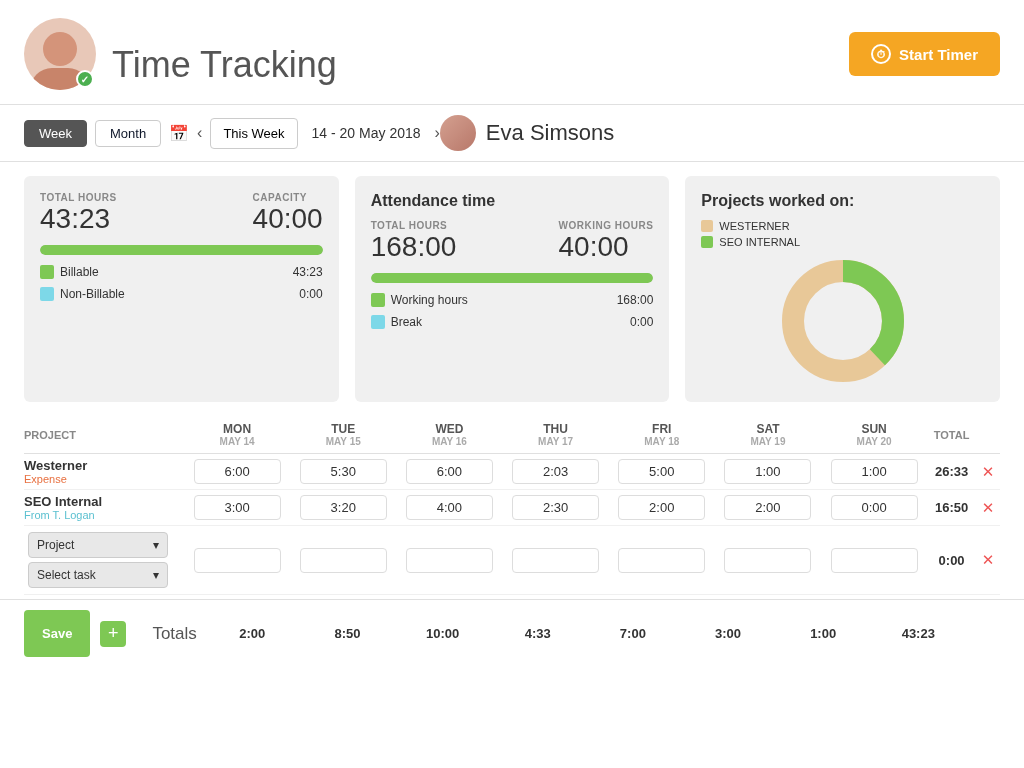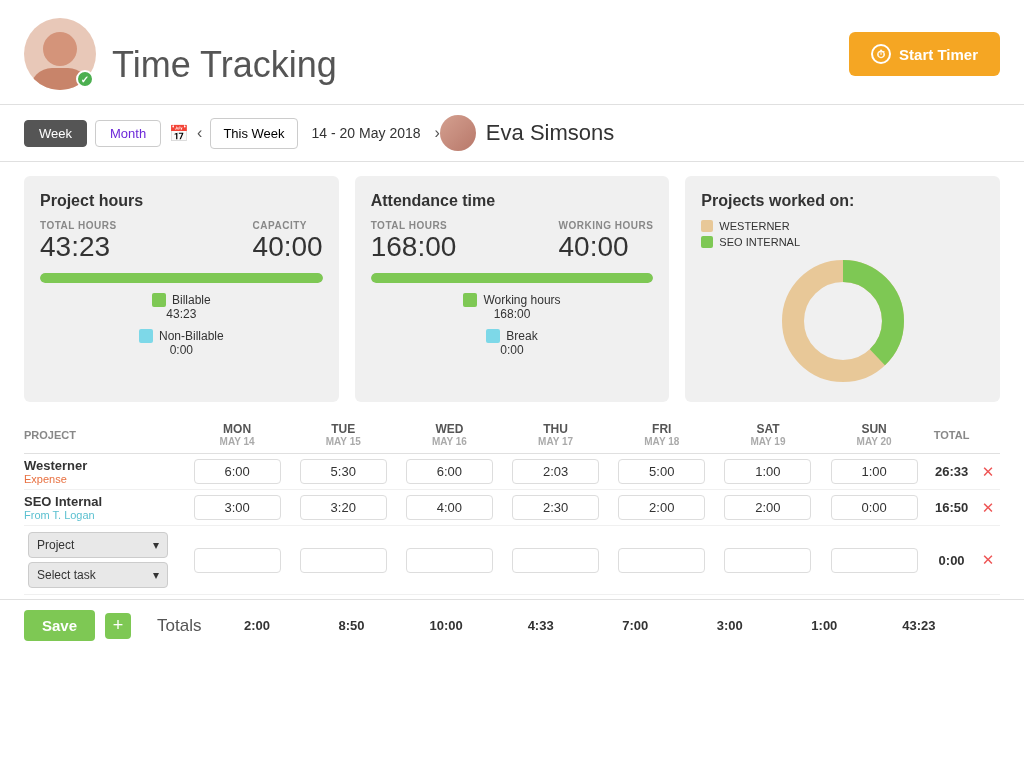--- a/index.html
+++ b/index.html
@@ -11,40 +11,40 @@
     .avatar-container { position: relative; width: 72px; height: 72px; }
     .avatar-check { position: absolute; bottom: 2px; right: 2px; width: 18px; height: 18px; background: #4caf50; border-radius: 50%; border: 2px solid #fff; display: flex; align-items: center; justify-content: center; }
     .avatar-check::after { content: '✓'; color: white; font-size: 10px; font-weight: bold; }
     .page-title { font-size: 36px; font-weight: 300; color: #555; margin-top: 22px; }
     .start-timer-btn { background: #f5a623; color: white; border: none; padding: 12px 22px; border-radius: 6px; font-size: 15px; font-weight: bold; cursor: pointer; display: flex; align-items: center; gap: 8px; }
     .timer-icon { width: 20px; height: 20px; border-radius: 50%; border: 2px solid white; display: inline-flex; align-items: center; justify-content: center; font-size: 11px; }
 
     
     .nav-bar { display: flex; align-items: center; padding: 10px 24px; border-bottom: 1px solid #e0e0e0; }
     .nav-left { display: flex; align-items: center; gap: 8px; }
-    .tab-btn { padding: 5px 14px; border-radius: 4px; border: 1px solid #ccc; font-size: 13px; cursor: pointer; background: #fff; color: #6d28d9; }
+    .tab-btn { padding: 5px 14px; border-radius: 4px; border: 1px solid #ccc; font-size: 13px; cursor: pointer; background: #fff; color: #0f172a; }
     .tab-btn.active { background: #555; color: #fff; border-color: #555; }
     .cal-icon { font-size: 16px; color: #888; cursor: pointer; }
     .nav-arrow { background: none; border: none; font-size: 16px; color: #555; cursor: pointer; }
     .this-week-btn { padding: 7px 12px; border: 1px solid #ccc; border-radius: 4px; background: #fff; font-size: 13px; cursor: pointer; }
     .date-range { font-size: 14px; color: #333; margin: 0 6px; }
     .nav-right { display: flex; align-items: center; gap: 10px; }
     .user-avatar-sm { width: 36px; height: 36px; border-radius: 50%; background: linear-gradient(135deg, #d4a090 0%, #b8786a 100%); }
     .user-name { font-size: 22px; font-weight: 300; color: #333; }
 
     
     .cards-row { display: flex; gap: 16px; padding: 14px 24px; }
     .card { background: #f0f0f0; border-radius: 6px; padding: 16px; flex: 1; }
     .card-title { font-size: 16px; font-weight: 600; color: #333; margin-bottom: 10px; }
     .card-stats { display: flex; justify-content: space-between; margin-bottom: 6px; }
     .stat-label { font-size: 10px; font-weight: bold; color: #888; text-transform: uppercase; letter-spacing: 0.5px; }
     .stat-value { font-size: 28px; font-weight: 300; color: #333; }
     .progress-bar-wrap { height: 10px; background: #ddd; border-radius: 5px; margin: 10px 0; overflow: hidden; }
     .progress-bar-fill { height: 100%; background: #7ec854; border-radius: 5px; }
-    .legend-row { display: flex; justify-content: space-between; align-items: center; margin-top: 8px; font-size: 12px; flex-direction: column; }
+    .legend-row { display: flex; justify-content: space-between; align-items: center; margin-top: 8px; font-size: 12px; }
     .legend-dot { width: 14px; height: 14px; border-radius: 2px; display: inline-block; margin-right: 6px; }
     .legend-item { display: flex; align-items: center; }
 
     
     .donut-card { flex: 1; }
     .donut-legends { font-size: 11px; margin-bottom: 8px; }
     .donut-legend-row { display: flex; align-items: center; margin-bottom: 4px; }
     .donut-swatch { width: 12px; height: 12px; border-radius: 2px; margin-right: 6px; }
     .donut-wrapper { display: flex; justify-content: center; }
     
@@ -63,21 +63,21 @@
     .col-sub { font-size: 10px; color: #aaa; display: block; }
     .col-main { font-size: 12px; font-weight: bold; color: #555; }
 
     
     .add-row td { padding: 6px 4px; }
     .project-select { padding: 5px 8px; border: 1px solid #ccc; border-radius: 4px; background: #e8e8e8; font-size: 12px; cursor: pointer; width: 140px; display: flex; align-items: center; justify-content: space-between; }
     .project-select-wrap { display: flex; flex-direction: column; gap: 4px; }
 
     
     .footer-row { display: flex; align-items: center; padding: 10px 24px; gap: 10px; border-top: 1px solid #e0e0e0; margin-top: 4px; }
-    .save-btn { background: #7ec854; color: white; border: none; padding: 7px 18px; border-radius: 4px; font-size: 15px; font-weight: bold; cursor: pointer; }
+    .save-btn { background: #7ec854; color: white; border: none; padding: 16px 18px; border-radius: 4px; font-size: 13px; font-weight: bold; cursor: pointer; }
     .add-btn { background: #7ec854; color: white; border: none; width: 26px; height: 26px; border-radius: 4px; font-size: 18px; cursor: pointer; display: flex; align-items: center; justify-content: center; }
     .totals-label { font-size: 17px; font-weight: normal; color: #555; margin-left: 16px; }
     .total-cell { font-size: 13px; font-weight: bold; color: #333; text-align: center; min-width: 75px; }
 
     
     .person-head { width: 72px; height: 72px; border-radius: 50%; overflow: hidden; background: #e8c8b8; display: flex; flex-direction: column; align-items: center; justify-content: flex-end; }
     .person-face { width: 34px; height: 34px; border-radius: 50%; background: #d4947a; margin-bottom: 2px; }
     .person-body { width: 60px; height: 22px; background: #c8846a; border-radius: 30px 30px 0 0; }
   </style>
 </head>
@@ -112,21 +112,20 @@
   </div>
   <div class="nav-right">
     <div class="user-avatar-sm"></div>
     <span class="user-name">Eva Simsons</span>
   </div>
 </div>
 
 <div class="cards-row">
 
   <div class="card">
-    <div class="card-title">Project hours</div>
     <div class="card-stats">
       <div>
         <div class="stat-label">TOTAL HOURS</div>
         <div class="stat-value">43:23</div>
       </div>
       <div>
         <div class="stat-label">CAPACITY</div>
         <div class="stat-value">40:00</div>
       </div>
     </div>

